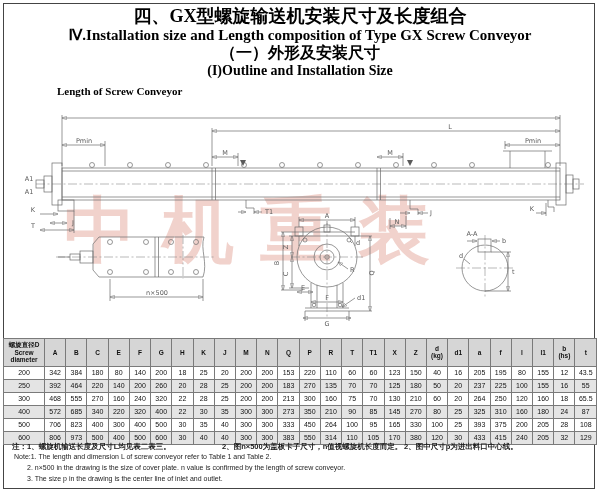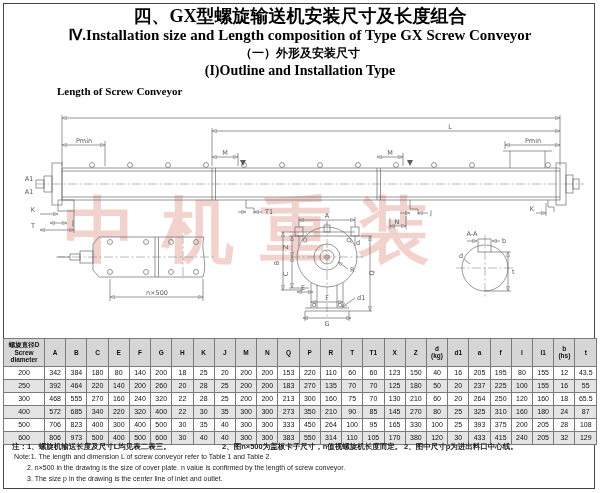--- a/index.html
+++ b/index.html
@@ -7,21 +7,21 @@
     width:600px;height:493px;position:relative;background:#fff;
     font-family:"Liberation Sans",sans-serif;color:#111;overflow:hidden;
   }
   .frame{position:absolute;left:3px;top:3px;width:592px;height:486px;
     border:1px solid #444;box-sizing:border-box;}
   
   .titles{position:absolute;top:7px;left:0;width:600px;text-align:center;
     font-family:"Liberation Serif",serif;font-weight:bold;color:#000;}
   .t1{font-size:18px;line-height:19px;}
   .t2{font-size:15px;line-height:18px;}
-  .t3{font-size:12px;line-height:18px;}
+  .t3{font-size:16px;line-height:18px;}
   .t4{font-size:14px;line-height:18px;}
   
   .caption{position:absolute;left:57px;top:84px;font-weight:bold;color:#000;}
   .cap-zh{font-size:12px;line-height:13px;}
   .cap-en{font-family:"Liberation Serif",serif;font-size:11px;line-height:15px;}
   
   .watermark{position:absolute;left:64px;top:183px;z-index:0;
     font-size:72px;font-weight:bold;letter-spacing:26px;white-space:nowrap;
     color:rgba(205,92,72,0.28);pointer-events:none;}
   
@@ -50,21 +50,21 @@
 </style>
 </head>
 <body>
 
 <div class="frame"></div>
 
 <div class="titles">
   <div class="t1">四、GX型螺旋输送机安装尺寸及长度组合</div>
   <div class="t2">Ⅳ.Installation size and Length composition of Type GX Screw Conveyor</div>
   <div class="t3">（一）外形及安装尺寸</div>
-  <div class="t4">(I)Outline and Installation Type</div>
+  <div class="t4">(I)Outline and Installation Size</div>
 </div>
 
 <div class="caption">
   <div class="cap-en">Length of Screw Conveyor</div>
 </div>
 
 <div class="watermark">中机重装</div>
 
 <svg class="drawing" width="600" height="227" viewBox="0 0 600 227">
   <defs>

